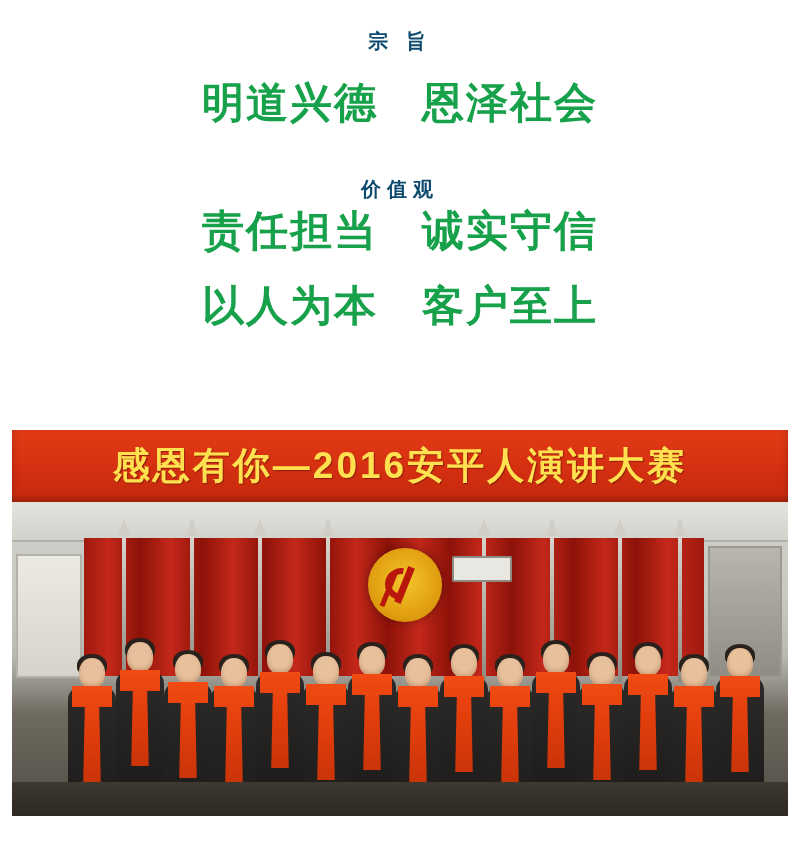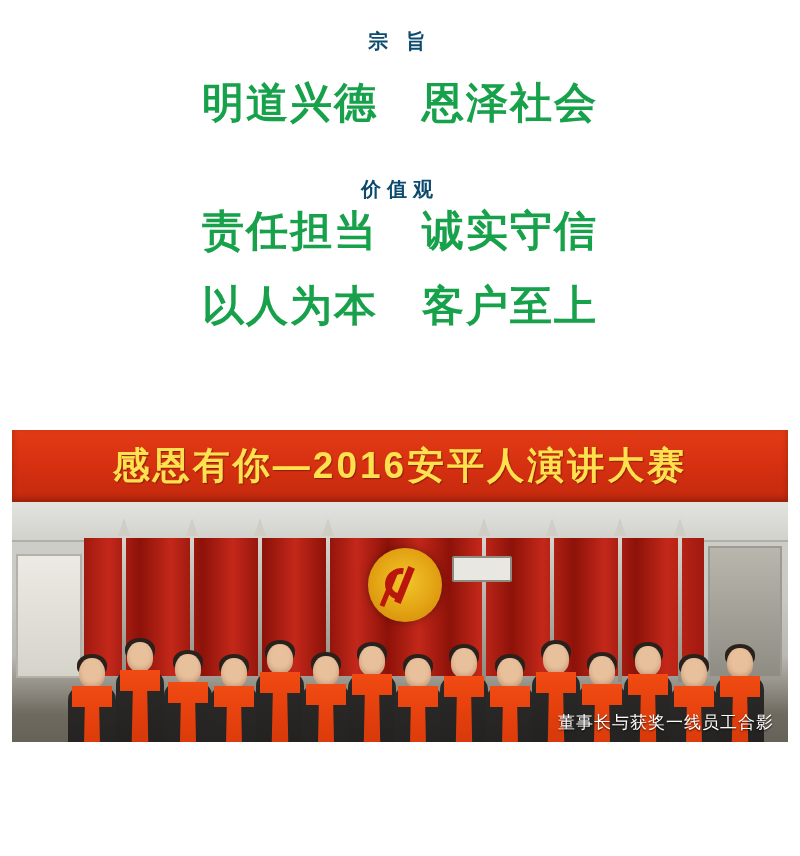--- a/index.html
+++ b/index.html
@@ -68,21 +68,21 @@
   .motto-values-2 {
     margin-top: 2px;
   }
 
   
   .photo-block {
     position: absolute;
     left: 12px;
     top: 430px;
     width: 776px;
-    height: 312px;
+    height: 386px;
     overflow: hidden;
     background: #2a2724;
   }
 
   
   .banner {
     position: absolute;
     left: 0;
     top: 0;
     width: 100%;
@@ -422,16 +422,15 @@
           <div class="hair"></div>
           <div class="head"></div>
           <div class="body"></div>
           <div class="scarf"></div>
         </div>
       </div>
 
       <div class="table-front"></div>
     </div>
 
-    <div class="caption">董事长与获奖一线员工合影</div>
   </div>
 
 </div>
 
 </body></html>

